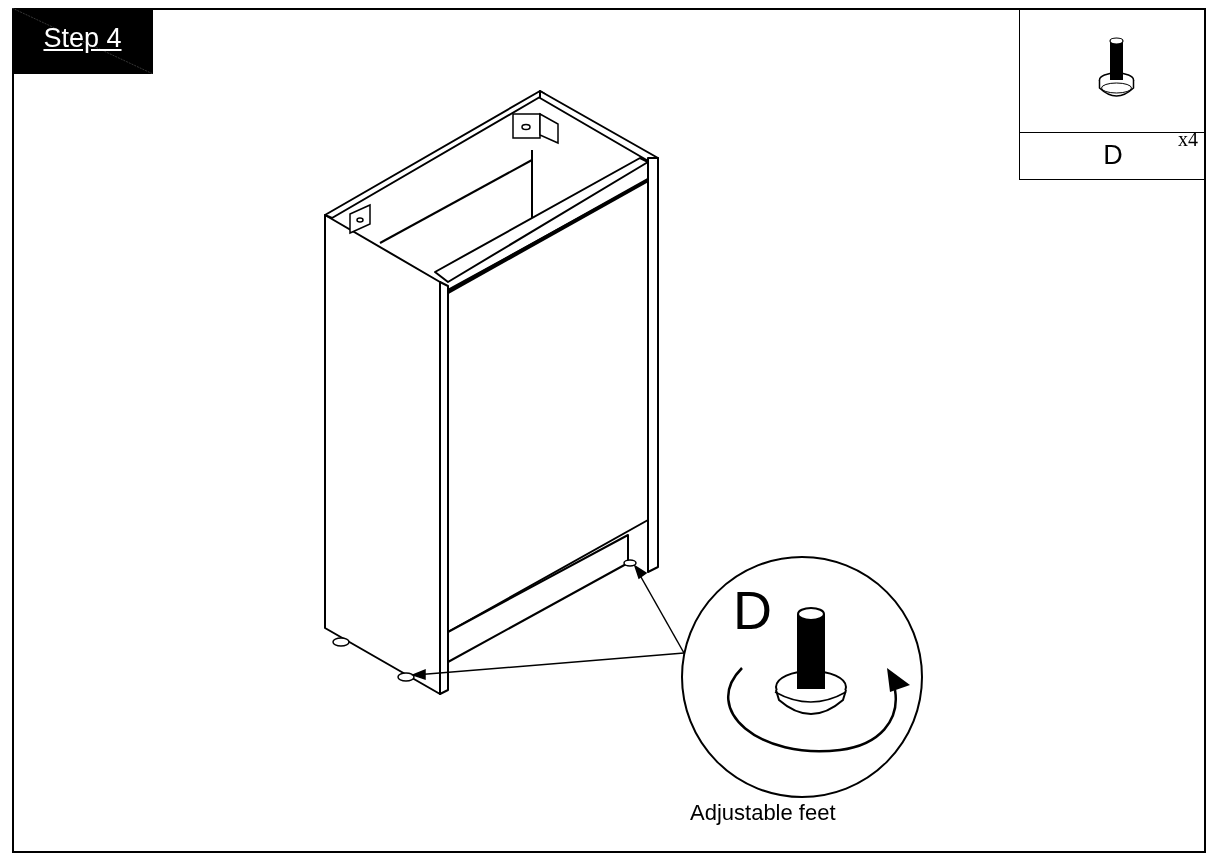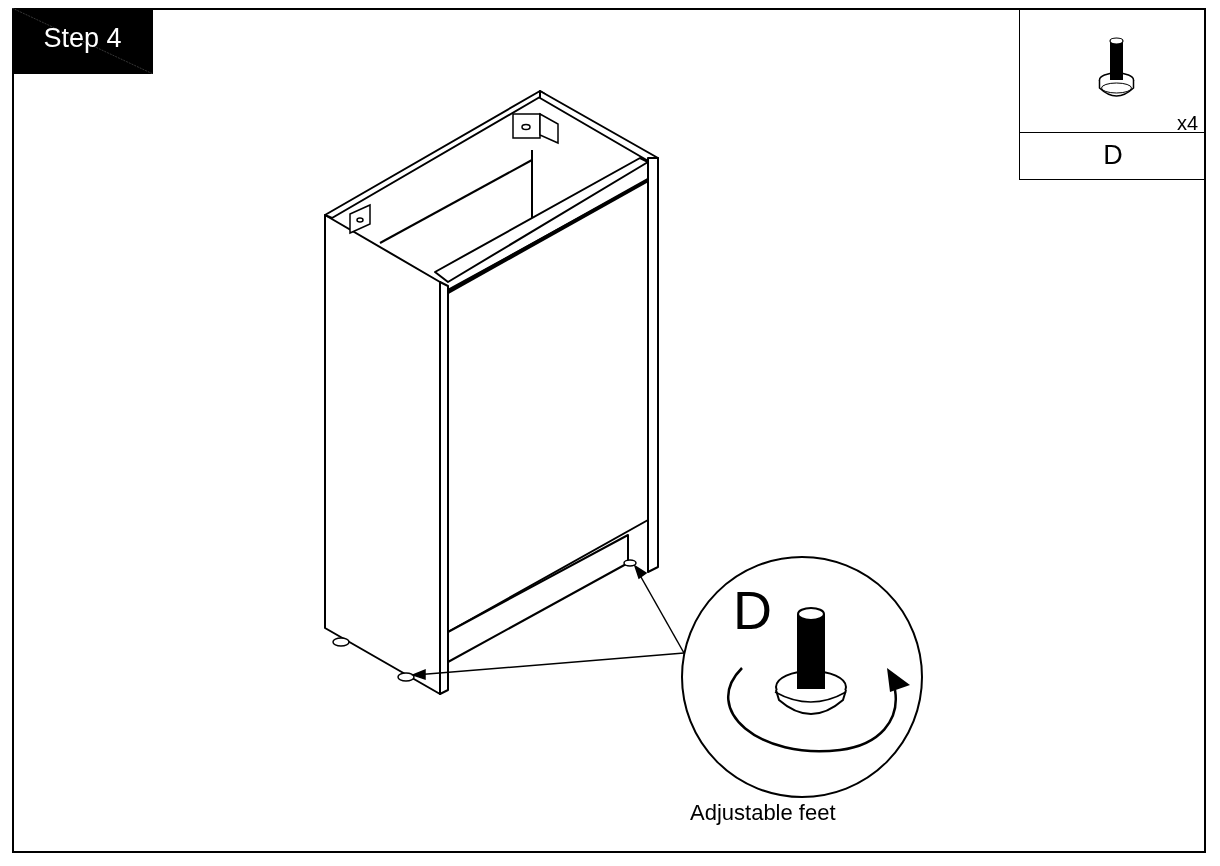--- a/index.html
+++ b/index.html
@@ -1,22 +1,22 @@
 <!DOCTYPE html>
 <html><head>
 <meta charset="utf-8">
 <style>
   html, body { margin: 0; padding: 0; background: #ffffff; }
   body { width: 1220px; height: 866px; position: relative; overflow: hidden; font-family: "Liberation Sans", sans-serif; }
   .frame { position: absolute; left: 12px; top: 8px; width: 1194px; height: 845px; border: 2px solid #000; box-sizing: border-box; }
-  .step-badge { position: absolute; left: 12px; top: 8px; width: 141px; height: 66px; background: #000; color: #fff; font-size: 27px; display: flex; align-items: center; justify-content: center; box-sizing: border-box; overflow: hidden; }
+  .step-badge { position: absolute; left: 12px; top: 8px; width: 141px; height: 66px; background: #000; color: #fff; font-size: 27px; display: flex; align-items: center; justify-content: center; box-sizing: border-box; overflow: hidden; text-decoration: underline; }
   .step-badge svg { position: absolute; left: 0; top: 0; }
   .step-badge span { position: relative; padding-bottom: 6px; }
   .parts-box { position: absolute; left: 1019px; top: 8px; width: 187px; height: 172px; border-left: 1.5px solid #000; border-bottom: 1.5px solid #000; box-sizing: border-box; }
-  .parts-qty { position: absolute; right: 8px; top: 104px; font-size: 20px; color: #000; }
+  .parts-qty { position: absolute; right: 8px; top: 120px; font-size: 20px; color: #000; font-family: Liberation Serif, serif; }
   .parts-divider { position: absolute; left: 0; top: 124px; width: 100%; border-top: 1.5px solid #000; }
   .parts-letter { position: absolute; left: 0; top: 132px; width: 100%; text-align: center; font-size: 27px; color: #000; }
   .drawing { position: absolute; left: 0; top: 0; }
   .callout-letter { position: absolute; left: 733px; top: 583px; font-size: 54px; color: #000; line-height: 1; }
   .callout-caption { position: absolute; left: 690px; top: 800px; width: 220px; text-align: left; font-size: 22px; color: #000; }
 </style>
 </head>
 <body>
 
 <div class="frame"></div>

